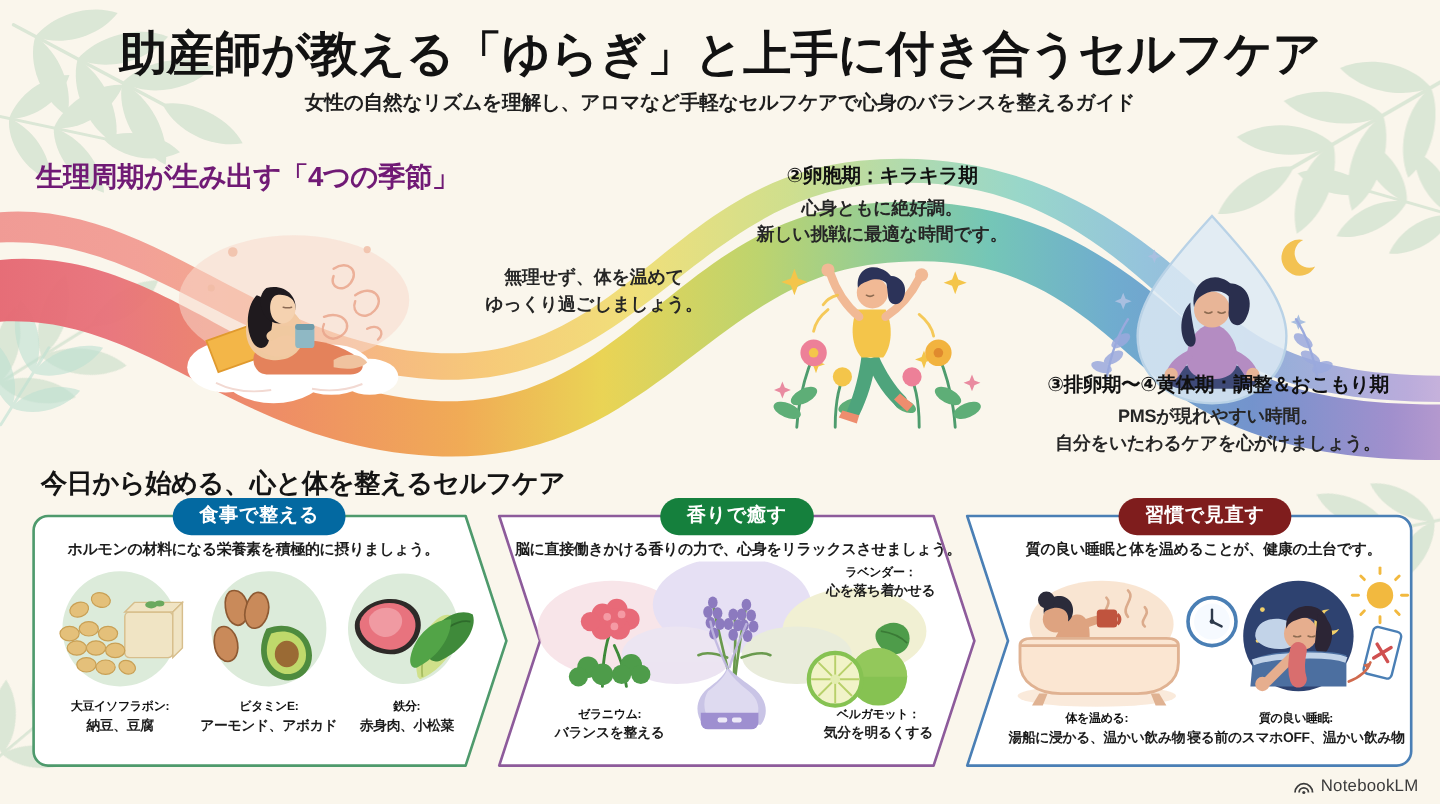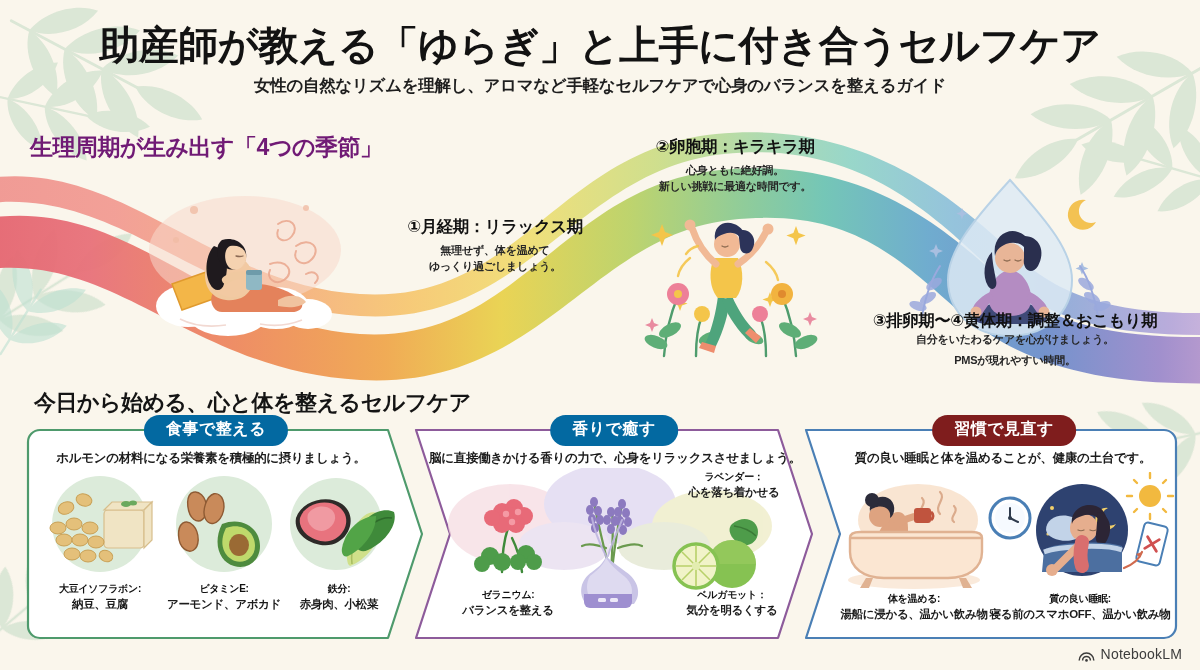--- a/index.html
+++ b/index.html
@@ -33,21 +33,21 @@
   
   .sec1 { position:absolute; top:128px; left:0; width:1200px; height:258px; z-index:4; }
   .sec1-head { position:absolute; left:30px; top:4px; }
   .sec1-title { font-size:23px; font-weight:700; color:#701a75; letter-spacing:-0.5px; }
   .sec1-sub { margin-top:4px; font-size:12px; font-weight:700; color:#2a2a2a; letter-spacing:-0.3px;}
 
   .wave { position:absolute; inset:0; z-index:1; }
   .sc-art { position:absolute; z-index:3; }
   .sc-label { position:absolute; z-index:4; }
   .sc-h { font-size:16.5px; font-weight:700; color:#111; letter-spacing:-0.5px; white-space:nowrap; }
-  .sc-p { font-size:11px; font-weight:700; color:#262626; line-height:1.45; letter-spacing:-0.2px; white-space:nowrap;}
+  .sc-p { font-size:15px; font-weight:700; color:#262626; line-height:1.45; letter-spacing:-0.2px; white-space:nowrap;}
   .ctr { text-align:center; }
 
   
   .sec2 { position:absolute; top:388px; left:0; width:1193px; height:282px; z-index:4;text-decoration:underline; }
   .sec2-title { position:absolute; left:34px; top:0px; font-size:22px; font-weight:700; color:#141414; letter-spacing:-0.5px;}
 
   .cards { position:absolute; top:40px; left:26px; width:1152px; height:228px; }
   .card { position:absolute; top:0; height:212px; }
   .card-bg { position:absolute; inset:0; }
   .pill {
@@ -352,21 +352,20 @@
 
         <path d="M120,58 C132,56 138,64 136,72 C134,80 126,84 120,80 C114,76 113,61 120,58 Z" fill="#F5D2B0"></path>
         <path d="M126,68 q4,1 7,0" stroke="#8B6A54" stroke-width="1.3" fill="none" stroke-linecap="round"></path>
 
         <path d="M116,92 C124,86 134,86 140,92" stroke="#F0C9A0" stroke-width="8" fill="none" stroke-linecap="round"></path>
         <rect x="136" y="82" width="16" height="20" rx="3" fill="#8FB8C4"></rect>
         <rect x="136" y="82" width="16" height="5" rx="2" fill="#6E9BAA"></rect>
       </svg>
     </div>
     <div class="sc-label ctr" style="left:360px; top:88px; width:270px;">
-      <div class="sc-h">①月経期：リラックス期</div>
       <div class="sc-p" style="margin-top:5px">無理せず、体を温めて</div>
       <div class="sc-p">ゆっくり過ごしましょう。</div>
     </div>
 
     <div class="sc-art" style="left:620px; top:68px;">
       <svg width="220" height="168" viewBox="0 0 220 168">
         <g fill="#F4C54A">
           <path d="M42,28 l3,8 8,3 -8,3 -3,8 -3,-8 -8,-3 8,-3 z"></path>
           <path d="M176,30 l2.6,7 7,2.6 -7,2.6 -2.6,7 -2.6,-7 -7,-2.6 7,-2.6 z"></path>
           <path d="M150,96 l2,5.5 5.5,2 -5.5,2 -2,5.5 -2,-5.5 -5.5,-2 5.5,-2 z"></path>
@@ -472,22 +471,22 @@
           <path d="M95,90 C92,72 106,62 118,66 C132,70 134,88 128,96 C130,80 118,74 106,78 C99,81 96,85 95,90 Z" fill="#2A2F4E"></path>
           <path d="M124,70 C140,70 146,86 138,100 C132,110 122,104 124,92 Z" fill="#2A2F4E"></path>
           <path d="M92,86 C84,94 82,110 88,120 C92,126 98,122 96,114 C94,104 92,94 92,86 Z" fill="#2A2F4E"></path>
           <path d="M104,94 q3,2 6,0" stroke="#8C6A50" stroke-width="1.3" fill="none" stroke-linecap="round"></path>
           <path d="M115,94 q3,2 6,0" stroke="#8C6A50" stroke-width="1.3" fill="none" stroke-linecap="round"></path>
         </g>
       </svg>
     </div>
     <div class="sc-label ctr" style="left:830px; top:182px; width:370px;">
       <div class="sc-h">③排卵期〜④黄体期：調整＆おこもり期</div>
+      <div class="sc-p" style="margin-top:5px">PMSが現れやすい時間。</div>
       <div class="sc-p">自分をいたわるケアを心がけましょう。</div>
-      <div class="sc-p" style="margin-top:5px">PMSが現れやすい時間。</div>
     </div>
   </div>
 
   <div class="sec2">
     <div class="sec2-title">今日から始める、心と体を整えるセルフケア</div>
 
     <div class="cards">
 
       <div class="card" style="left:0px; width:400px;">
         <div class="card-bg">
@@ -569,21 +568,21 @@
           </div>
         </div>
       </div>
 
       <div class="card" style="left:388px; width:402px;">
         <div class="card-bg">
           <svg width="402" height="212" viewBox="0 0 402 212">
             <path d="M2,2 H364 L398,106 L364,210 H2 L36,106 Z" fill="#FFFFFF" stroke="#8D5B9B" stroke-width="2.2" stroke-linejoin="round"></path>
           </svg>
         </div>
-        <div class="pill" style="background:#0369a1; left:200px;">香りで癒す</div>
+        <div class="pill" style="background:#15803d; left:200px;">香りで癒す</div>
         <div class="card-lead" style="width:402px;">脳に直接働きかける香りの力で、心身をリラックスさせましょう。</div>
 
         <div class="items">
 
           <svg width="402" height="140" viewBox="0 0 402 140" style="position:absolute; left:0; top:-4;">
 
             <g opacity="0.75">
               <ellipse cx="96" cy="56" rx="62" ry="40" fill="#F6DCE2"></ellipse>
               <ellipse cx="196" cy="36" rx="66" ry="40" fill="#DED6F0"></ellipse>
               <ellipse cx="298" cy="58" rx="60" ry="36" fill="#EDEBC4"></ellipse>

